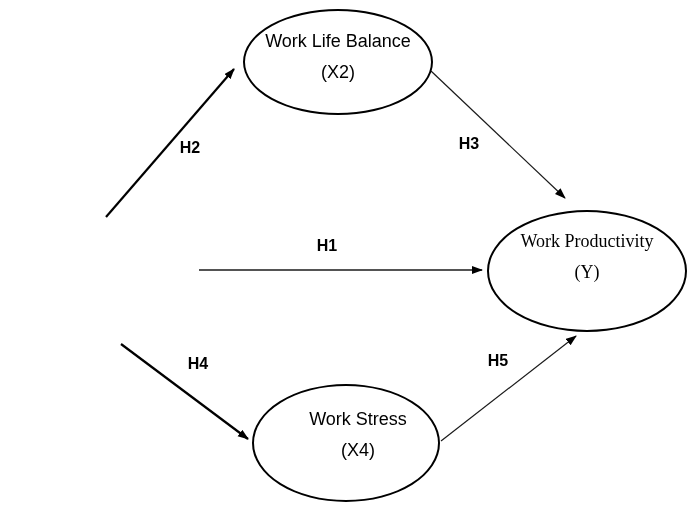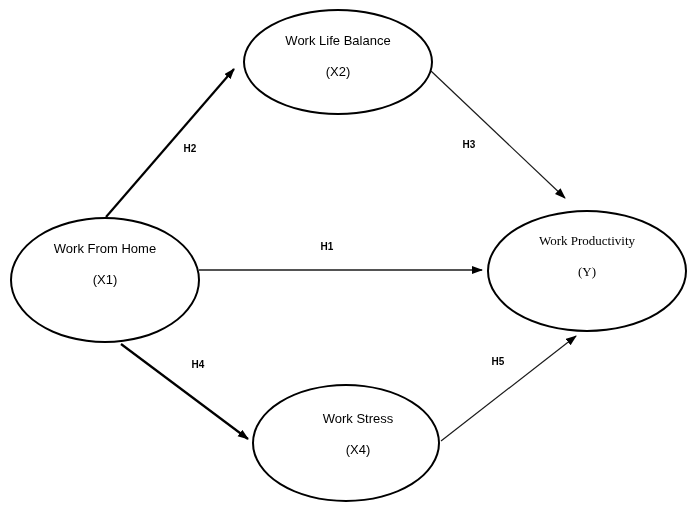--- a/index.html
+++ b/index.html
@@ -20,38 +20,38 @@
     position: absolute;
     border: 2px solid #000000;
     border-radius: 50%;
     background: #ffffff;
     display: flex;
     flex-direction: column;
     align-items: center;
     justify-content: center;
     row-gap: 15px;
     text-align: center;
-    font-size: 13px;
+    font-size: 18px;
     line-height: 16px;
     color: #000000;
     box-sizing: border-box;
   }
   .node .node-text-block { display:flex; flex-direction:column; row-gap:15px; transform: translateY(-12px); }
   .node-wlb { left: 243px; top: 9px;  width: 190px; height: 106px; }
   .node-wlb .node-text-block { transform: translateY(-6px); }
   .node-wfh { left: 10px;  top: 217px; width: 190px; height: 126px; }
   .node-wfh .node-text-block { transform: translateY(-16px); }
   .node-wp  { left: 487px; top: 210px; width: 200px; height: 122px; }
   .node-wp  .node-text-block { transform: translateY(-15px); font-family: Liberation Serif, serif; }
   .node-ws  { left: 252px; top: 384px; width: 188px; height: 118px; }
   .node-ws  .node-text-block { transform: translateY(-9px); margin-left: 24px; }
   .edge-label {
     position: absolute;
     transform: translate(-50%, -50%);
-    font-size: 10px;
+    font-size: 16px;
     font-weight: bold;
     color: #000000;
     white-space: nowrap;
   }
   .lbl-h1 { left: 327px; top: 246px; }
   .lbl-h2 { left: 190px; top: 148px; }
   .lbl-h3 { left: 469px; top: 144px; }
   .lbl-h4 { left: 198px; top: 364px; }
   .lbl-h5 { left: 498px; top: 361px; text-align: right; }
 </style>
@@ -73,26 +73,20 @@
     <line x1="441" y1="441" x2="576" y2="336" stroke="#1a1a1a" stroke-width="1.2" marker-end="url(#ah)"></line>
   </svg>
 
   <div class="node node-wlb">
     <div class="node-text-block">
       <div class="node-label">Work Life Balance</div>
       <div class="node-symbol">(X2)</div>
     </div>
   </div>
 
-  <div class="node node-wfh">
-    <div class="node-text-block">
-      <div class="node-label">Work From Home</div>
-      <div class="node-symbol">(X1)</div>
-    </div>
-  </div>
 
   <div class="node node-wp">
     <div class="node-text-block">
       <div class="node-label">Work Productivity</div>
       <div class="node-symbol">(Y)</div>
     </div>
   </div>
 
   <div class="node node-ws">
     <div class="node-text-block">

